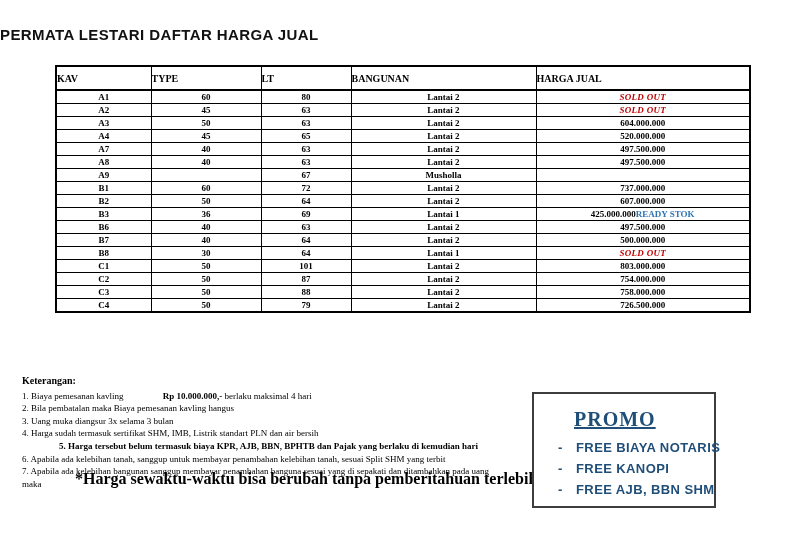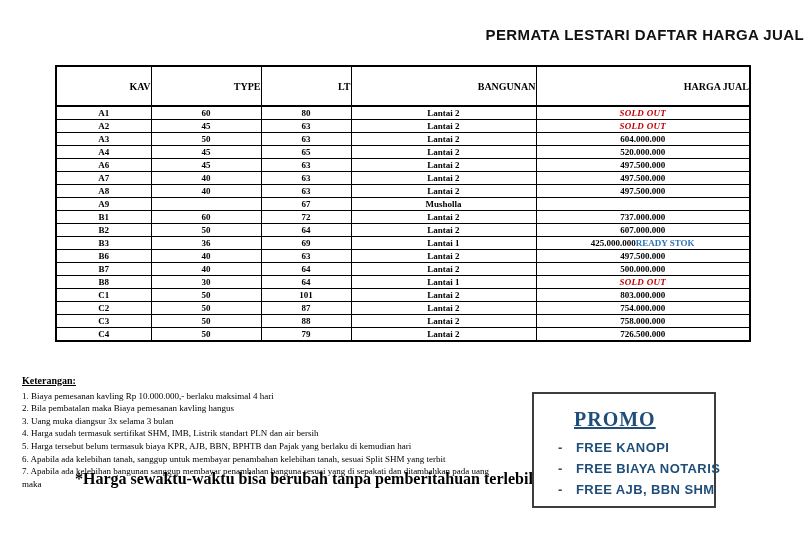--- a/index.html
+++ b/index.html
@@ -11,44 +11,44 @@
     background: #ffffff;
     font-family: "Liberation Serif", serif;
     color: #000;
     overflow: hidden;
   }
   .title {
     position: absolute;
     top: 26px;
     left: 0;
     width: 100%;
-    text-align: right;
+    text-align: left;
     font-family: "Liberation Sans", sans-serif;
     font-weight: bold;
     font-size: 15px;
     letter-spacing: 0.4px;
     color: #111;
   }
   table.price-table {
     position: absolute;
     left: 55px;
     top: 65px;
     width: 694px;
     border-collapse: collapse;
     table-layout: fixed;
     border: 2px solid #000;
   }
   table.price-table th {
     border: 1px solid #000;
     border-bottom: 2px solid #000;
-    height: 40px;
+    height: 24px;
     font-family: "Liberation Serif", serif;
     font-weight: bold;
     font-size: 10px;
-    text-align: right;
+    text-align: left;
     vertical-align: middle;
   }
   table.price-table td {
     border: 1px solid #000;
     height: 12px;
     line-height: 12px;
     font-family: "Liberation Serif", serif;
     font-weight: bold;
     font-size: 9px;
     text-align: center;
@@ -63,23 +63,22 @@
     left: 22px;
     top: 375px;
     width: 480px;
     font-size: 9px;
     line-height: 12.6px;
   }
   .notes-title {
     font-weight: bold;
     font-size: 10px;
     margin-bottom: 2px;
-    text-decoration: underline;
-  }
-  .notes .line b { font-weight: normal; }
+  }
+  .notes .line b { font-weight: bold; margin-left: 37px; }
   .footnote {
     position: absolute;
     left: 75px;
     top: 470px;
     font-weight: bold;
     font-size: 16px;
   }
   .promo-box {
     position: absolute;
     left: 532px;
@@ -158,27 +157,20 @@
           <td><span>604.000.000</span></td>
         </tr>
         <tr>
           <td>A4</td>
           <td>45</td>
           <td>65</td>
           <td>Lantai 2</td>
           <td><span>520.000.000</span></td>
         </tr>
         <tr>
-          <td>A6</td>
-          <td>45</td>
-          <td>63</td>
-          <td>Lantai 2</td>
-          <td><span>497.500.000</span></td>
-        </tr>
-        <tr>
           <td>A7</td>
           <td>40</td>
           <td>63</td>
           <td>Lantai 2</td>
           <td><span>497.500.000</span></td>
         </tr>
         <tr>
           <td>A8</td>
           <td>40</td>
           <td>63</td>
@@ -276,19 +268,19 @@
         <div class="line"><span>6. Apabila ada kelebihan tanah, sanggup untuk membayar penambahan kelebihan tanah, sesuai Split SHM yang terbit</span></div>
         <div class="line"><span>7. Apabila ada kelebihan bangunan sanggup membayar penambahan banguna sesuai yang di sepakati dan ditambahkan pada uang maka</span></div>
       </div>
   </div>
 
   <div class="footnote">*Harga sewaktu-waktu bisa berubah tanpa pemberitahuan terlebih dahulu</div>
 
   <div class="promo-box">
     <span class="promo-title">PROMO</span>
     <ul class="promo-items" id="promo-items">
+        <li class="promo-item"><span class="dash">-</span><span>FREE BIAYA NOTARIS</span></li>
         <li class="promo-item"><span class="dash">-</span><span>FREE KANOPI</span></li>
-        <li class="promo-item"><span class="dash">-</span><span>FREE BIAYA NOTARIS</span></li>
         <li class="promo-item"><span class="dash">-</span><span>FREE AJB, BBN SHM</span></li>
       </ul>
   </div>
 
 </div>
 
 </body></html>

